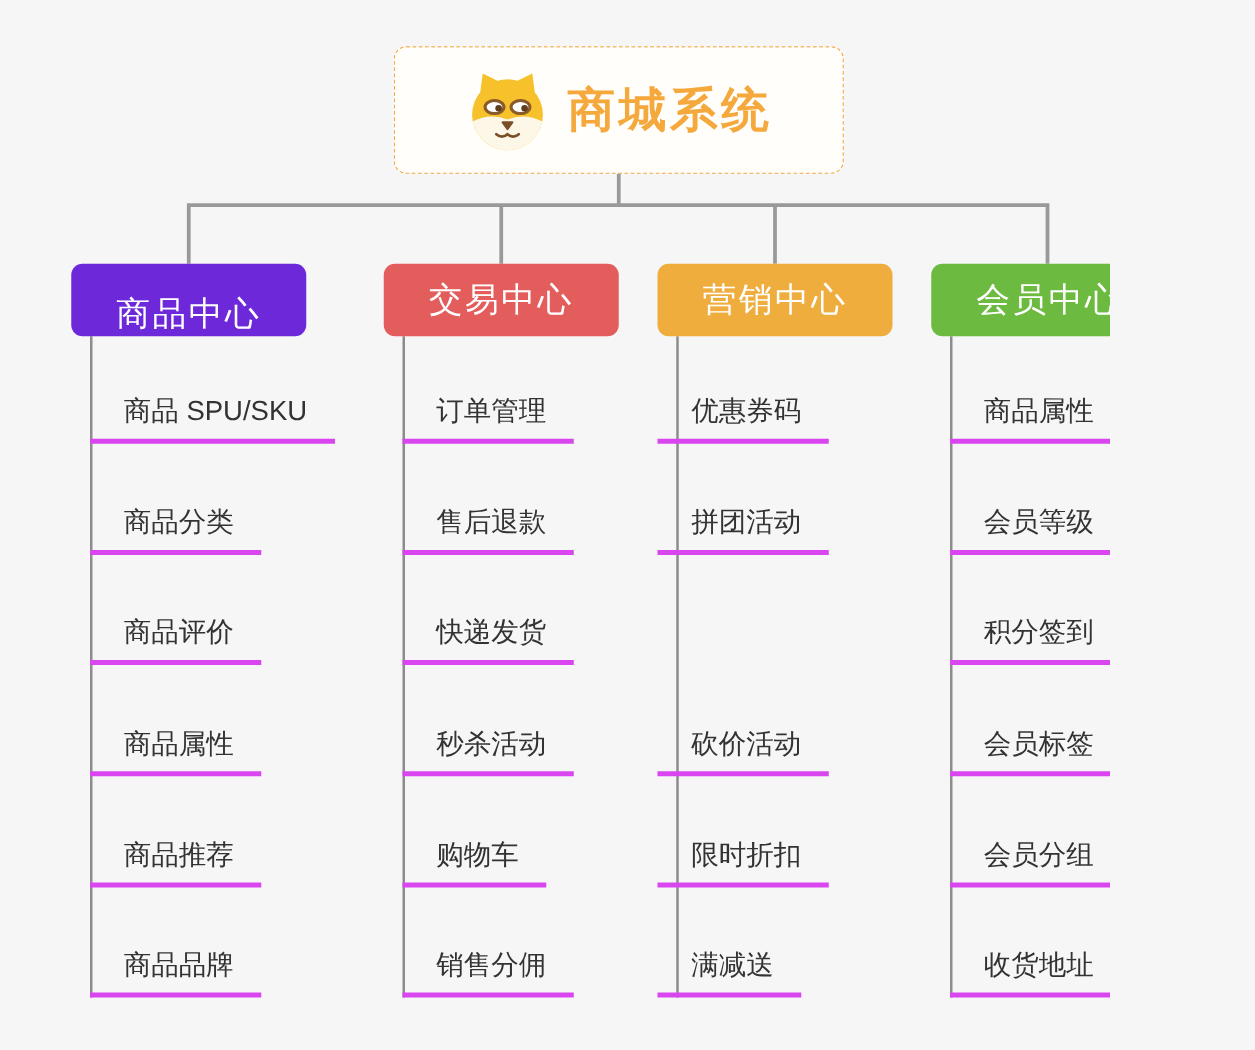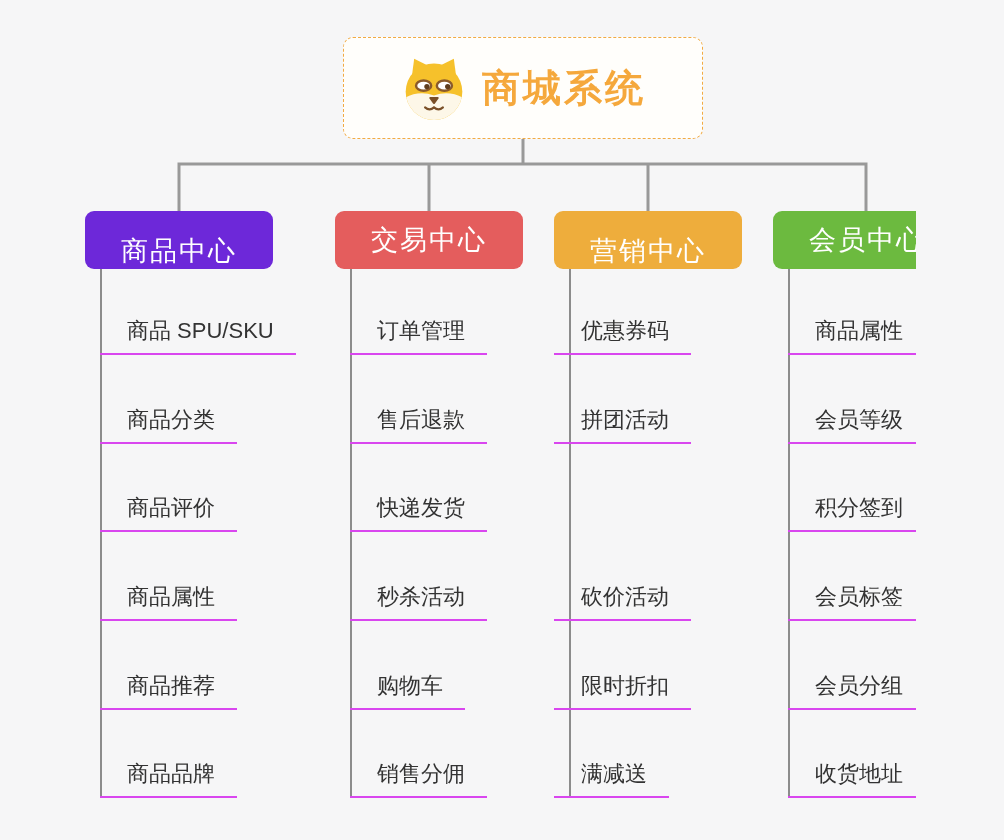--- a/index.html
+++ b/index.html
@@ -5,21 +5,20 @@
   html,body{margin:0;padding:0;}
   body{
     font-family:"Liberation Sans","DejaVu Sans",sans-serif;
     background:#f6f6f7;
   }
   .canvas{
     position:relative;
     width:888px;height:840px;
     background:#f6f6f7;
     overflow:hidden;
-    margin-left:28px;
   }
   .lines{position:absolute;left:0;top:0;z-index:0;}
 
   
   .root{
     position:absolute;left:315px;top:37px;width:360px;height:102px;
     background:#fffefb;
     border:1px dashed #f2ab43;
     border-radius:10px;
     box-sizing:border-box;
@@ -38,21 +37,21 @@
     border-radius:9px;
     display:flex;align-items:center;justify-content:center;
     color:#ffffff;font-size:27px;letter-spacing:2px;
     z-index:2;white-space:nowrap;
   }
   .b0{left:57px}.b1{left:307px}.b2{left:526px}.b3{left:745px}
 
   
   .item{
     position:absolute;height:48px;box-sizing:border-box;
-    border-bottom:2px solid #d946ef;
+    border-bottom:4px solid #d946ef;
     padding:0 22px 0 27px;
     display:flex;align-items:flex-end;
     z-index:1;
   }
   .item span{
     font-size:22px;color:#333333;white-space:nowrap;
     padding-bottom:7px;display:block;
   }
   .c0{left:72px}.c1{left:322px}.c2{left:526px}.c3{left:760px}
   .r0{top:307px}.r1{top:396px}.r2{top:484px}.r3{top:573px}.r4{top:662px}.r5{top:750px}
@@ -101,21 +100,21 @@
     </svg>
     <div class="root-title">商城系统</div>
   </div>
 
   <div class="branch b0" style="background-color: #6d28d9; align-items: flex-end;">
     <span>商品中心</span>
   </div>
   <div class="branch b1" style="background-color: rgb(228, 93, 93);">
     <span>交易中心</span>
   </div>
-  <div class="branch b2" style="background-color: rgb(238, 173, 60); align-items: flex-end;">
+  <div class="branch b2" style="background-color: rgb(238, 173, 60);">
     <span>营销中心</span>
   </div>
   <div class="branch b3" style="background-color: rgb(108, 186, 63);">
     <span>会员中心</span>
   </div>
 
   <div class="item c0 r0">
       <span>商品 SPU/SKU</span>
     </div>
   <div class="item c0 r1">

